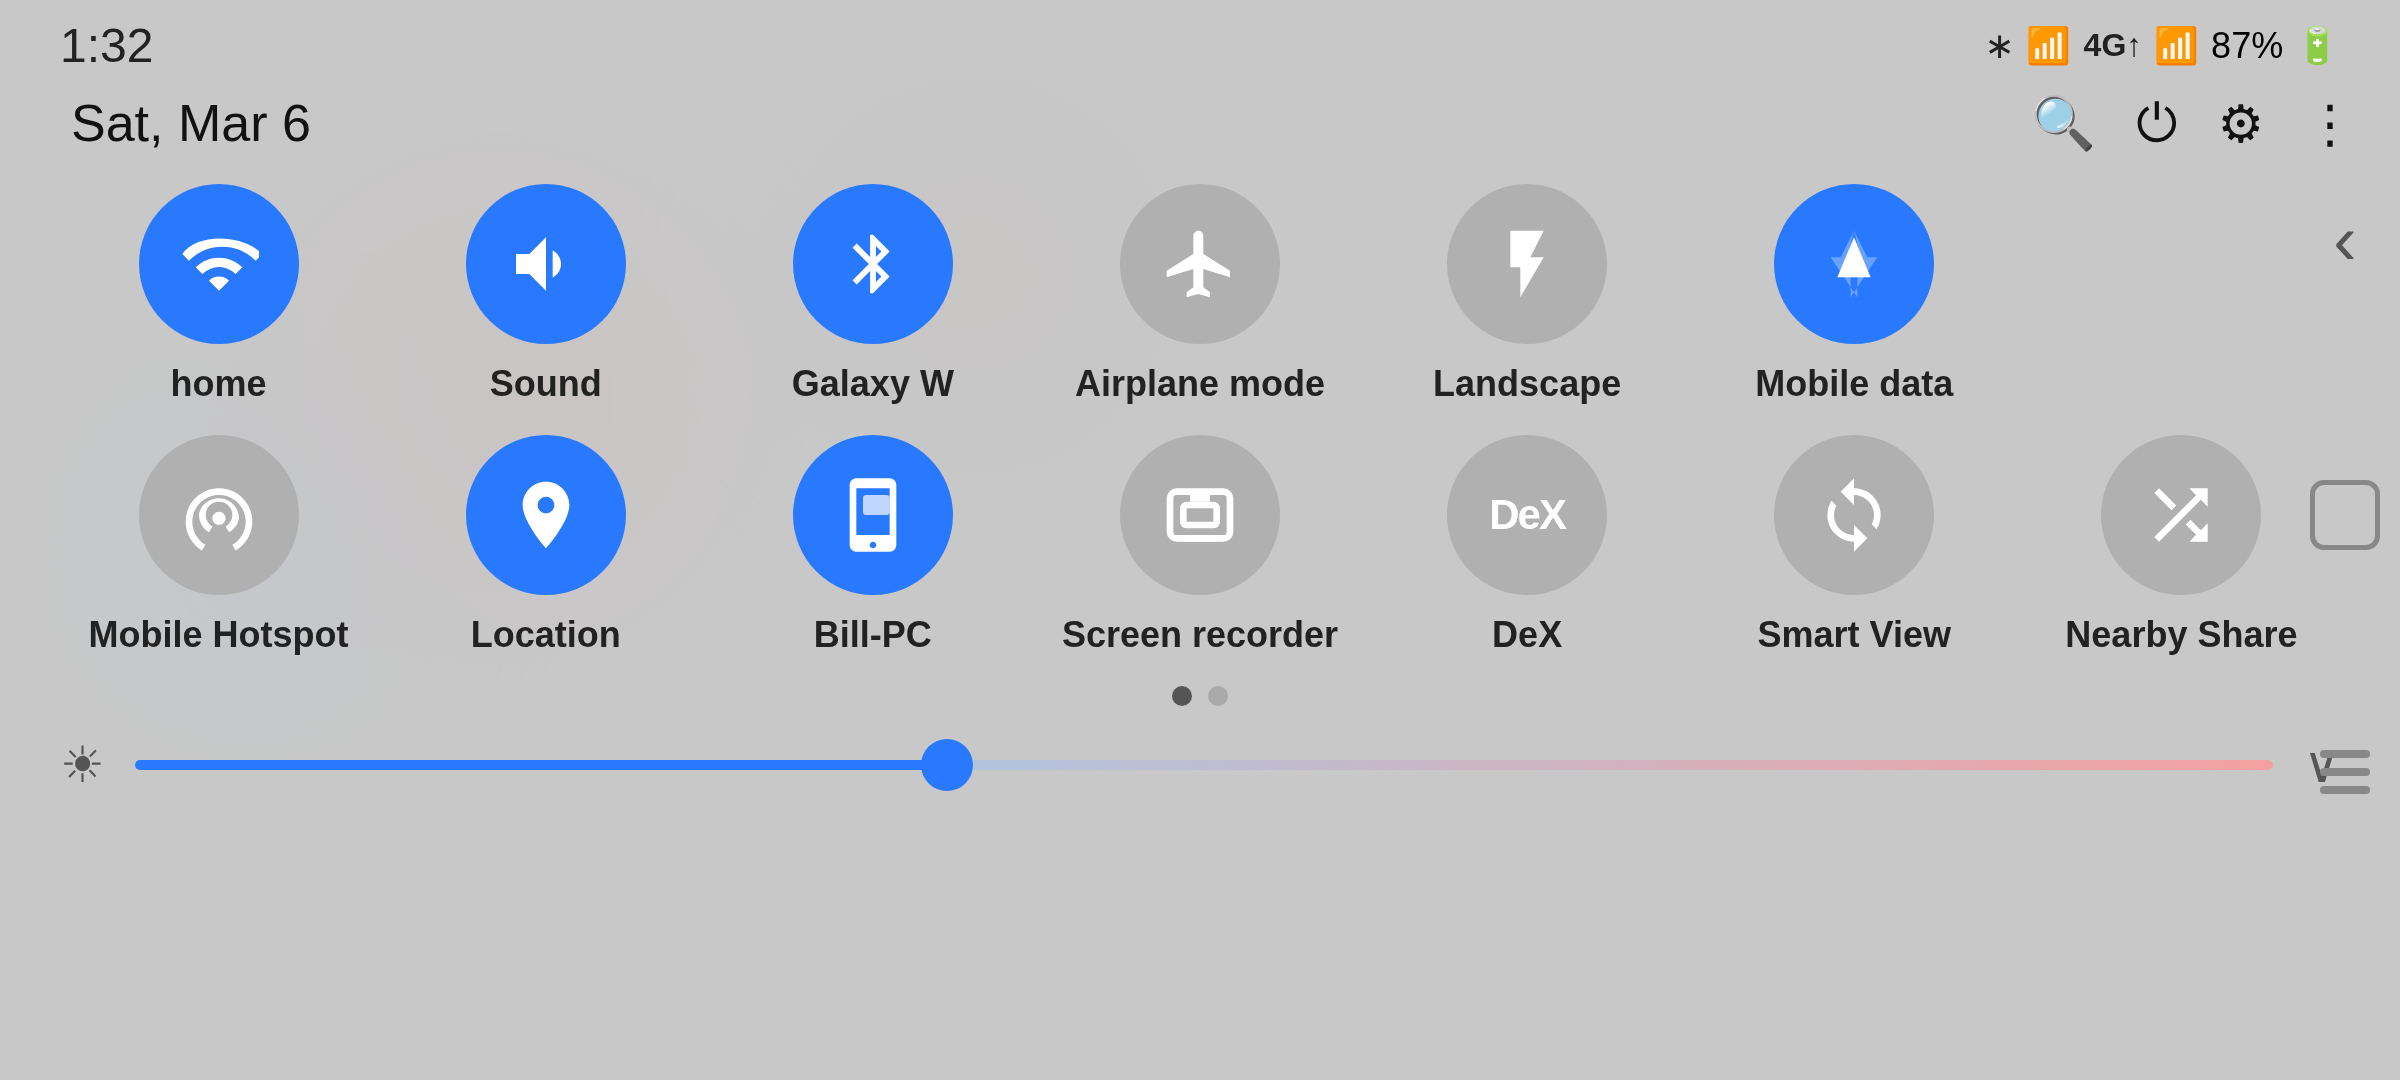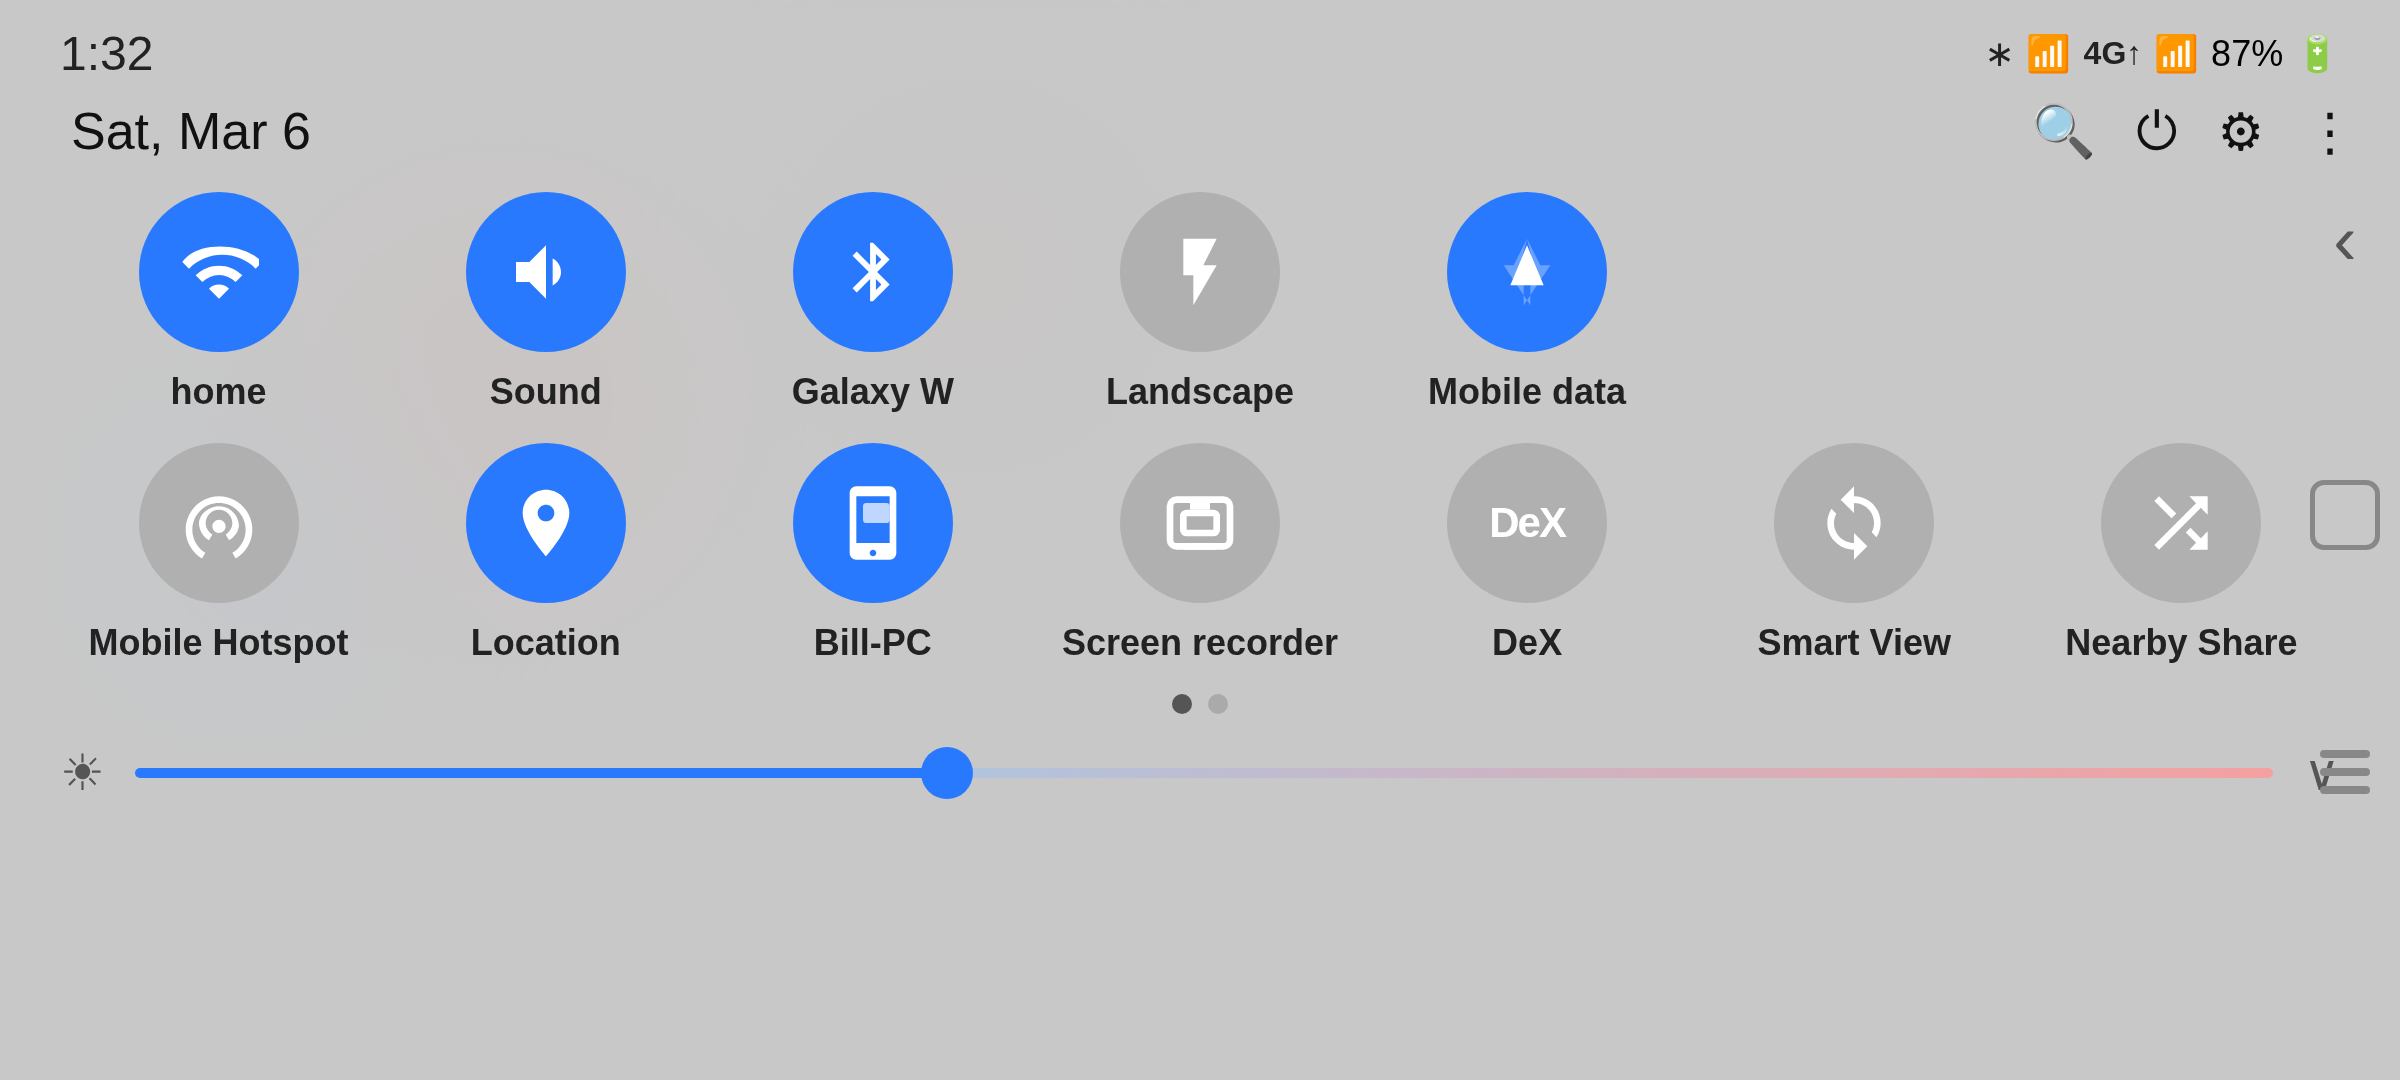--- a/index.html
+++ b/index.html
@@ -19,21 +19,21 @@
       filter: blur(80px);
       opacity: 0.5;
       pointer-events: none;
     }
     .blob1 { width: 400px; height: 400px; background: #e8a0a0; top: 200px; left: 300px; }
     .blob2 { width: 300px; height: 300px; background: #a0c0e8; top: 400px; left: 100px; }
     .blob3 { width: 350px; height: 350px; background: #d0b0b0; top: 100px; left: 800px; }
 
     .phone-container {
       position: absolute;
-      top: 8px;
+      top: 0;
       left: 0;
       width: 2400px;
       height: 971px;
       background: rgba(200, 200, 200, 0.85);
     }
 
     
     .status-bar {
       display: flex;
       justify-content: space-between;
@@ -302,20 +302,29 @@
     <div class="qs-item">
       <div class="qs-icon-circle active">
         <svg width="70" height="70" viewBox="0 0 24 24" fill="white">
           <path d="M17.71 7.71L12 2h-1v7.59L6.41 5 5 6.41 10.59 12 5 17.59 6.41 19 11 14.41V22h1l5.71-5.71-4.3-4.29 4.3-4.29zM13 5.83l1.88 1.88L13 9.59V5.83zm1.88 10.46L13 18.17v-3.76l1.88 1.88z"></path>
         </svg>
       </div>
       <span class="qs-label">Galaxy W</span>
     </div>
 
 
+    <div class="qs-item">
+      <div class="qs-icon-circle inactive">
+        <svg width="80" height="80" viewBox="0 0 24 24" fill="white">
+          <path d="M21 16v-2l-8-5V3.5c0-.83-.67-1.5-1.5-1.5S10 2.67 10 3.5V9l-8 5v2l8-2.5V19l-2 1.5V22l3.5-1 3.5 1v-1.5L13 19v-5.5l8 2.5z"></path>
+        </svg>
+      </div>
+      <span class="qs-label">Airplane
+mode</span>
+    </div>
 
     <div class="qs-item">
       <div class="qs-icon-circle inactive">
         <svg width="80" height="80" viewBox="0 0 24 24" fill="white">
           <path d="M7 2v11h3v9l7-12h-4l4-8z"></path>
         </svg>
       </div>
       <span class="qs-label">Landscape</span>
     </div>
 

